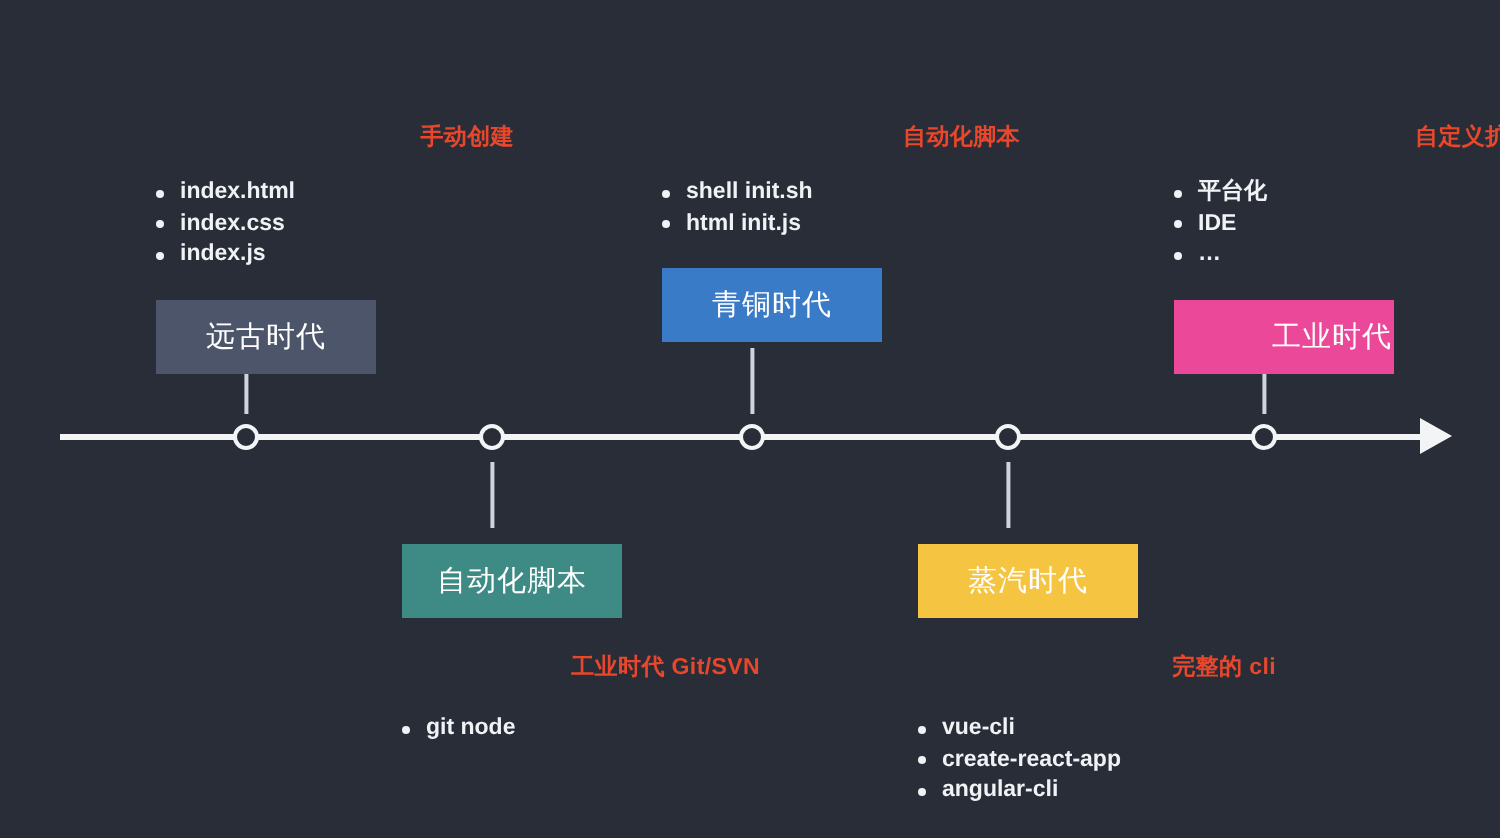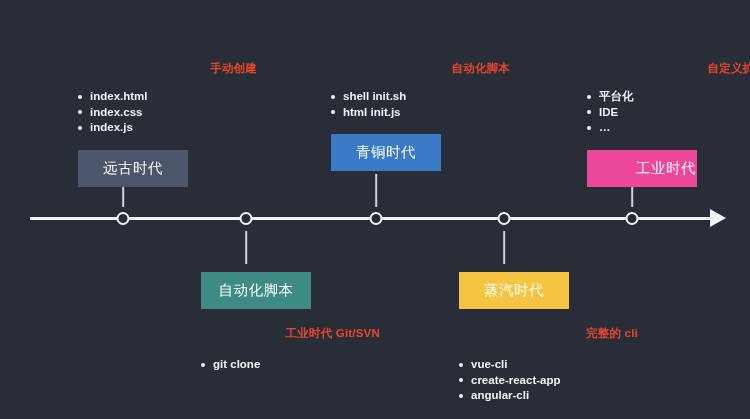--- a/index.html
+++ b/index.html
@@ -138,21 +138,21 @@
           <li>index.css</li>
           <li>index.js</li>
         </ul>
         <div class="era-box" style="background: rgb(77, 85, 106);">远古时代</div>
       </div>
       <div class="connector down" style="left: 246px;"></div>
       <div class="group bottom" style="left: 201px; top: 272px;">
         <div class="era-box" style="background: rgb(62, 139, 134);">自动化脚本</div>
         <div class="heading">工业时代 Git/SVN</div>
         <ul class="bullets">
-          <li>git clone</li>
+          <li>git node</li>
         </ul>
       </div>
       <div class="connector up" style="left: 376px;"></div>
       <div class="group top" style="left: 331px; top: 50px;">
         <div class="heading">自动化脚本</div>
         <ul class="bullets">
           <li>shell init.sh</li>
           <li>html init.js</li>
         </ul>
         <div class="era-box" style="background: rgb(58, 123, 200);">青铜时代</div>

